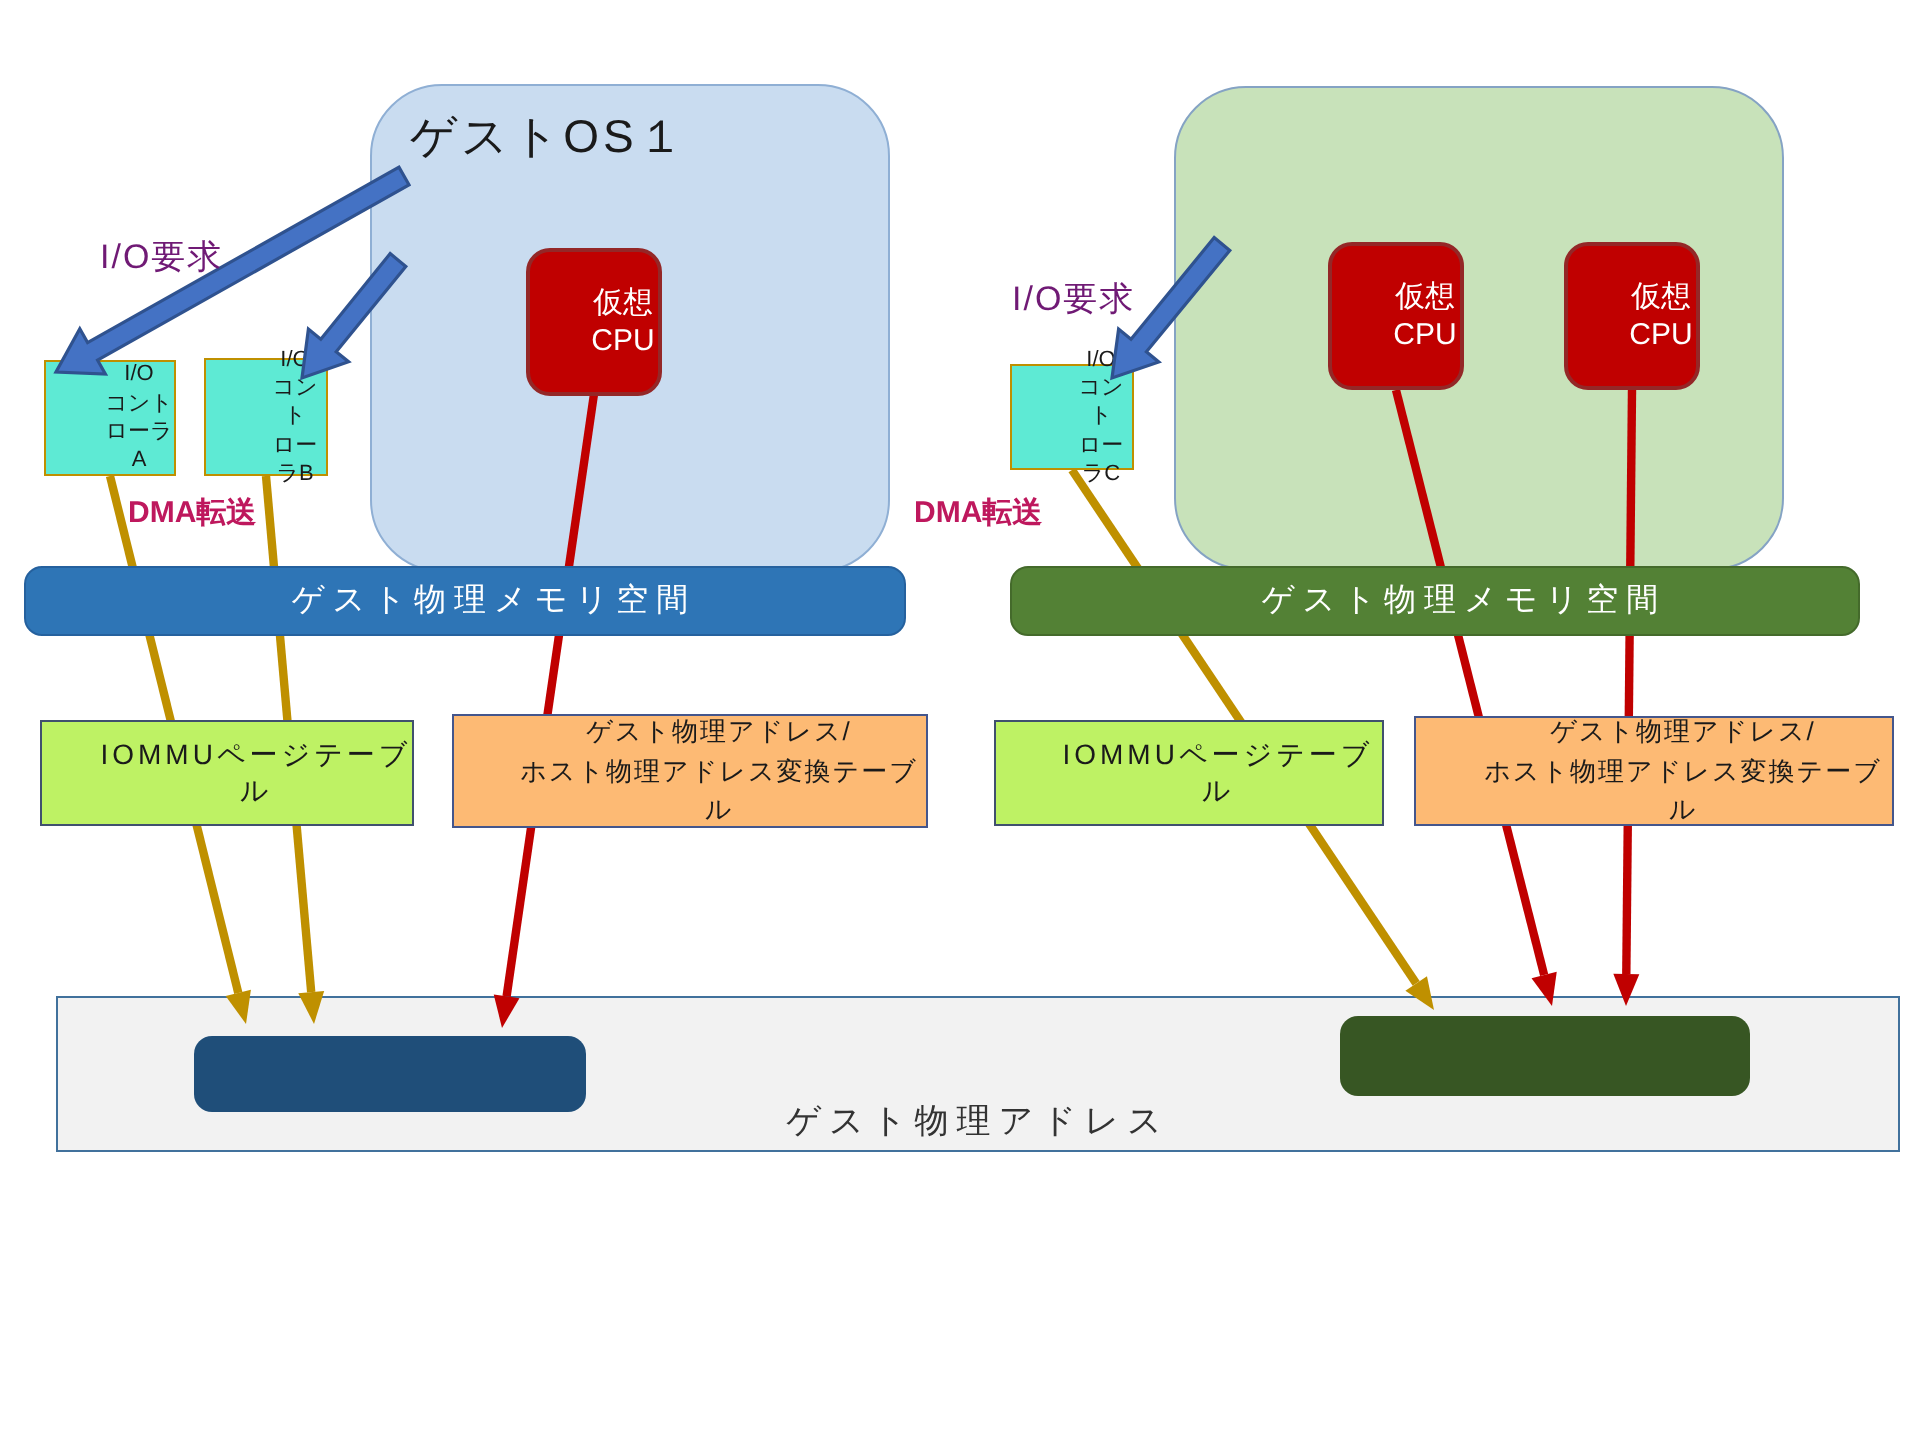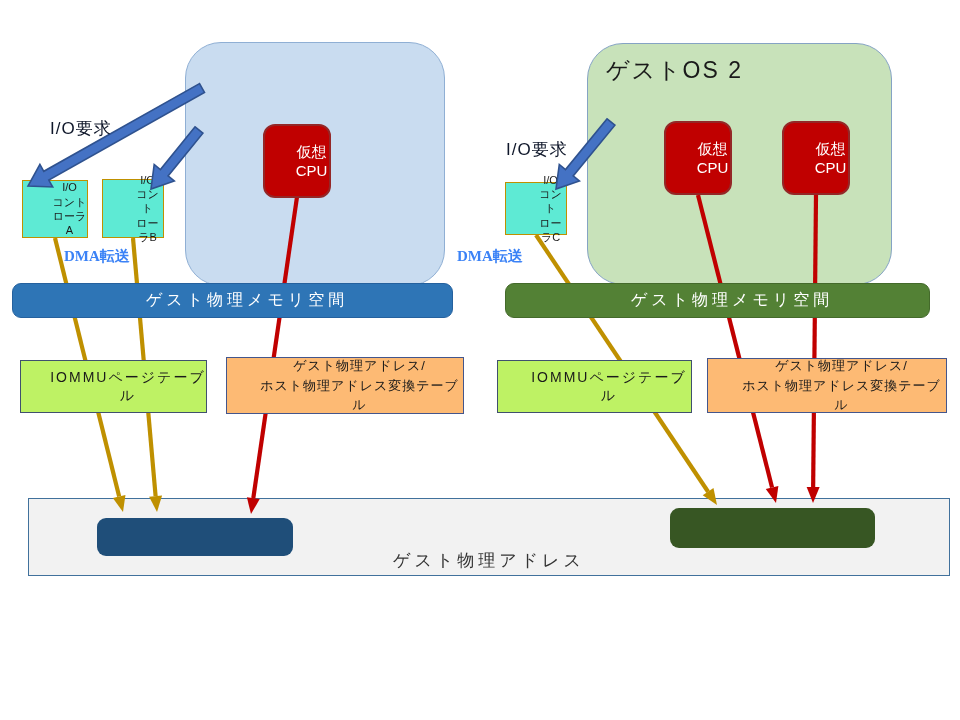--- a/index.html
+++ b/index.html
@@ -50,42 +50,42 @@
   .xlat2{left:707px;top:358px;width:240px;height:55px;}
 
   
   .host{left:28px;top:498px;width:922px;height:78px;background:#f2f2f2;border:1.5px solid #41719c;}
   .host-label{left:28px;top:549px;width:922px;text-align:center;font-size:17px;
               letter-spacing:4px;color:#333333;}
   .hblock-blue{left:97px;top:518px;width:196px;height:38px;border-radius:9px;background:#1f4e79;}
   .hblock-green{left:670px;top:508px;width:205px;height:40px;border-radius:9px;background:#375623;}
 
   
-  .io-req{font-size:17px;color:#0f172a;letter-spacing:1px;}
+  .io-req{font-size:17px;color:#701a75;letter-spacing:1px;}
   .ioreq1{left:50px;top:117px;}
   .ioreq2{left:506px;top:138px;}
-  .dma{font-size:15px;font-weight:bold;color:#3b82f6;font-family:Liberation Serif, serif;}
+  .dma{font-size:15px;font-weight:bold;color:#be185d;}
   .dma1{left:64px;top:247px;}
   .dma2{left:457px;top:247px;}
 
   svg.layer{position:absolute;left:0;top:0;width:960px;height:720px;pointer-events:none;}
 </style>
 </head>
 <body>
 
 <div id="canvas">
 
   <div class="abs host"></div>
   <div class="abs host-label">ゲスト物理アドレス</div>
   <div class="abs hblock-blue"></div>
   <div class="abs hblock-green"></div>
 
   <div class="abs guest1"></div>
+  <div class="abs guest-title gt1">ゲストOS１</div>
   <div class="abs guest2"></div>
-  <div class="abs guest-title gt2">ゲストOS 2</div>
 
   <svg class="layer">
       <line x1="55" y1="238" x2="119.14610627245158" y2="496.4710752742902" stroke="#bf9000" stroke-width="4.2"></line>
       <polygon points="123,512 112.83748060263194,498.0367196011067 125.45473194227121,494.90543094747363" fill="#bf9000"></polygon>
       <line x1="133" y1="238" x2="155.6038855651294" y2="496.06102686856065" stroke="#bf9000" stroke-width="4.2"></line>
       <polygon points="157,512 149.12867773048214,496.62819835772683 162.07909339977664,495.49385537939446" fill="#bf9000"></polygon>
       <line x1="536" y1="235" x2="708.0907489027949" y2="491.7099569268211" stroke="#bf9000" stroke-width="4.2"></line>
       <polygon points="717,505 702.691668904316,495.3293401850607 713.4898289012738,488.09057366858156" fill="#bf9000"></polygon>
       <line x1="297" y1="197" x2="253.29770120489104" y2="498.1658416967291" stroke="#c00000" stroke-width="4.2"></line>
       <polygon points="251,514 246.86507439418725,497.2324005822421 259.73032801559486,499.0992828112161" fill="#c00000"></polygon>

